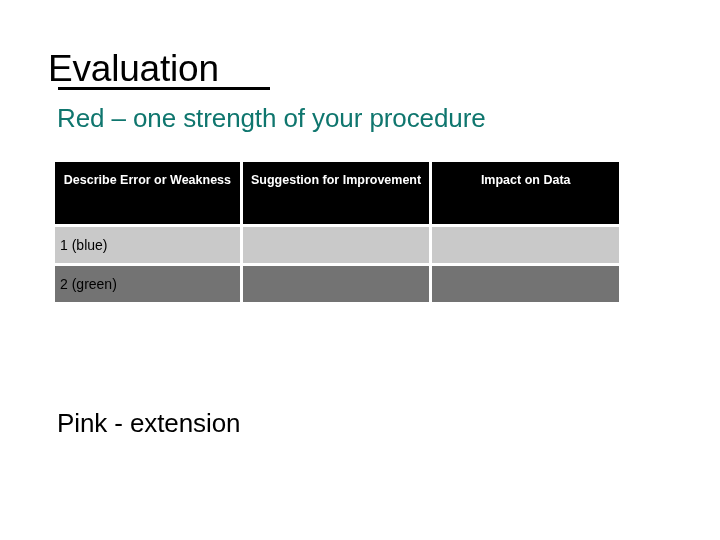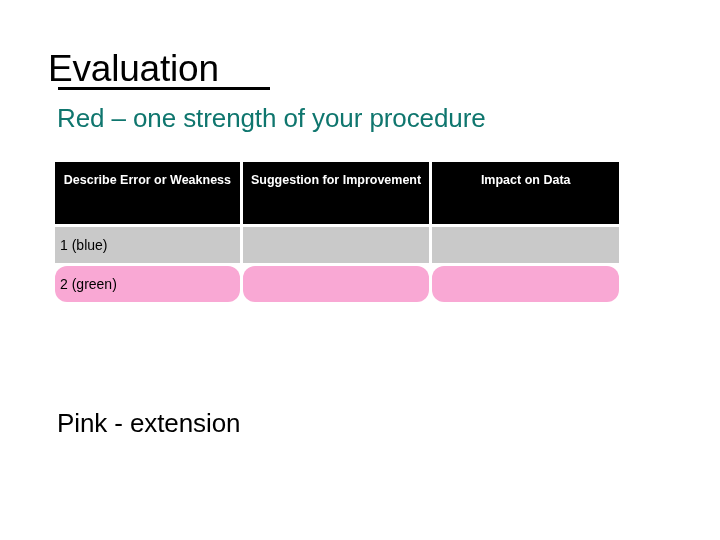--- a/index.html
+++ b/index.html
@@ -100,21 +100,21 @@
   .body-row .cell {
     height: 36px;
     font-size: 14px;
     line-height: 36px;
     font-weight: normal;
     text-align: left;
     padding-left: 5px;
     color: #000000;
   }
   .body-row.shade-dark .cell { background: #c9c9c9; }
-  .body-row.shade-light .cell { background: #f9a8d4; border-radius: 12px; }
+  .body-row.shade-light .cell { background: #737373; }
 
   
   .footer-note {
     position: absolute;
     left: 57px;
     top: 408px;
     font-size: 26px;
     line-height: 30px;
     font-weight: normal;
     color: #000000;

